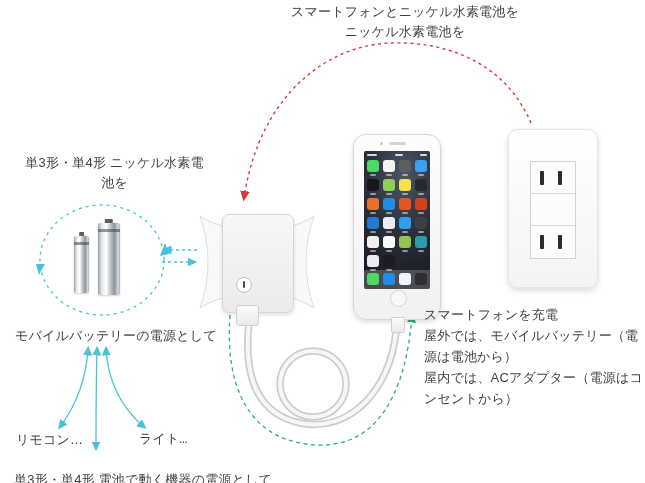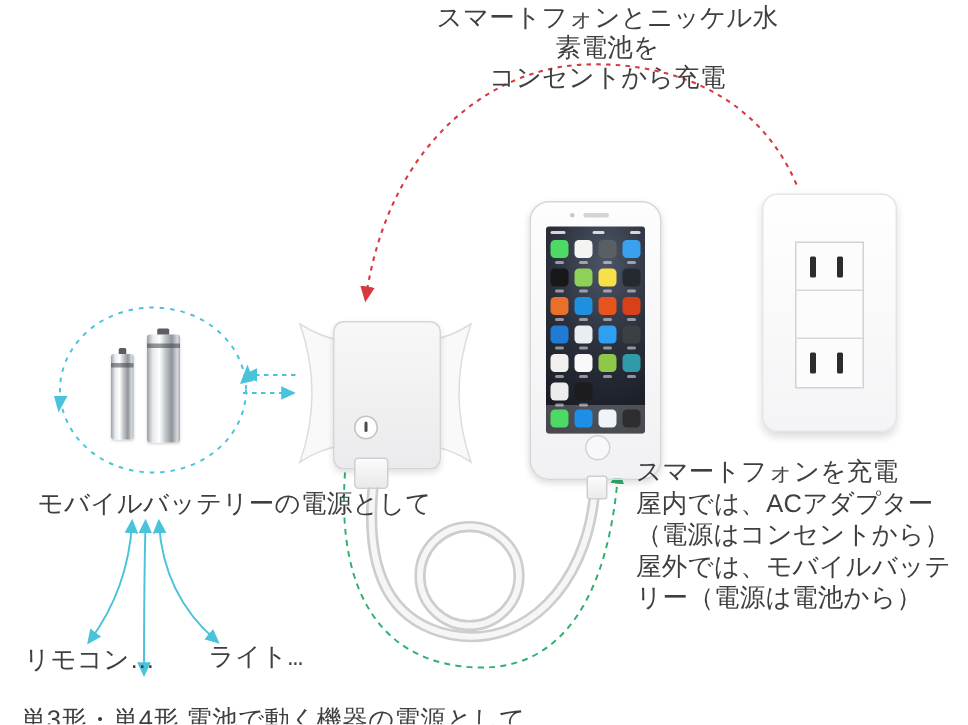--- a/index.html
+++ b/index.html
@@ -1,20 +1,20 @@
 <!DOCTYPE html>
 <html><head>
 <meta charset="utf-8">
 <style>
   html,body{margin:0;padding:0;background:#ffffff;}
   .stage{
     position:relative;width:645px;height:483px;background:#ffffff;overflow:hidden;
     font-family:"Liberation Sans","DejaVu Sans",sans-serif;color:#3f3f41;
   }
-  .lbl{position:absolute;font-size:17px;line-height:20px;color:#3f3f41;letter-spacing:.2px;}
+  .lbl{position:absolute;font-size:13px;line-height:20px;color:#3f3f41;letter-spacing:.2px;}
   .lbl.center{text-align:center;}
   svg.layer{position:absolute;left:0;top:0;}
 
   
   .battery{position:absolute;border-radius:2px;
     background:linear-gradient(90deg,#9aa0a6 0%,#e8eaec 18%,#ffffff 38%,#c4c8cc 55%,#8f959b 75%,#d7dadd 92%,#a7acb1 100%);
     box-shadow:0 1px 2px rgba(0,0,0,.18);}
   .battery .cap{position:absolute;left:50%;transform:translateX(-50%);top:-4px;width:38%;height:4px;
     background:#5a5e63;border-radius:1px 1px 0 0;}
   .battery .band{position:absolute;left:0;right:0;top:6px;height:3px;background:rgba(60,66,72,.55);}
@@ -234,34 +234,35 @@
       <div class="outlet-cell" style="top:32px;"></div>
       <div class="outlet-cell" style="top:64px;border-bottom:none;">
         <div class="slot" style="left:9px;"></div>
         <div class="slot" style="left:27px;"></div>
       </div>
     </div>
   </div>
 
   <div class="lbl center" style="left:285px;top:2px;width:240px;">
     <div>スマートフォンとニッケル水素電池を</div>
-    <div>コンセントから充電</div>
+    <div>ニッケル水素電池を</div>
   </div>
 
   <div class="lbl center" style="left:22px;top:153px;width:185px;">
-  </div>
-
-  <div class="lbl" style="left:15px;top:326px;margin-left:10px;">モバイルバッテリーの電源として</div>
+    <div>単3形・単4形 ニッケル水素電池を</div>
+  </div>
+
+  <div class="lbl" style="left:15px;top:326px;">モバイルバッテリーの電源として</div>
 
   <div class="lbl" style="left:16px;top:430px;">リモコン…</div>
 
   <div class="lbl" style="left:139px;top:430px;font-family:Liberation Mono, monospace;">ライト…</div>
 
   <div class="lbl" style="left:14px;top:470px;">単3形・単4形 電池で動く機器の電源として</div>
 
   <div class="lbl" style="left:424px;top:304px;line-height:21px;">
     <div>スマートフォンを充電</div>
+    <div>屋外では、モバイルバッテリー（電源は電池から）</div>
     <div>屋内では、ACアダプター（電源はコンセントから）</div>
-    <div>屋外では、モバイルバッテリー（電源は電池から）</div>
   </div>
 
 
 </div>
 
 </body></html>

